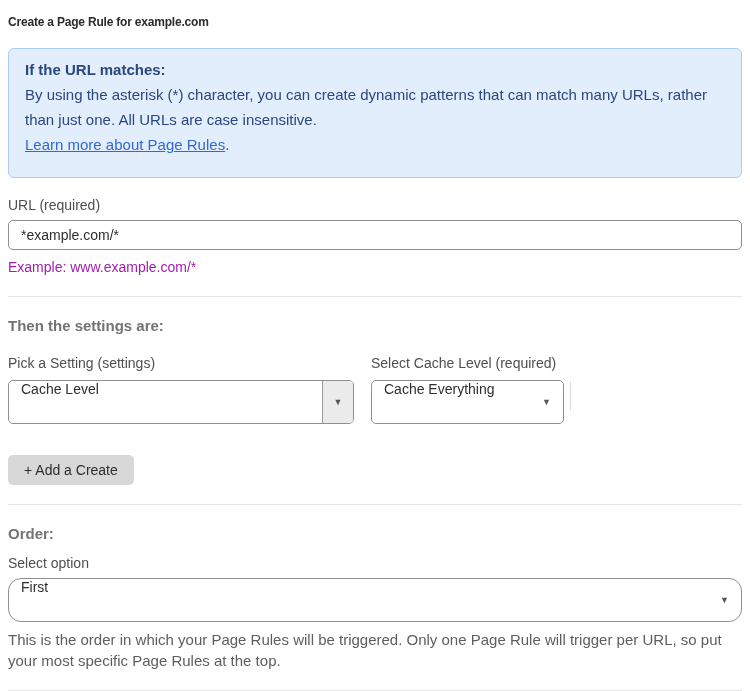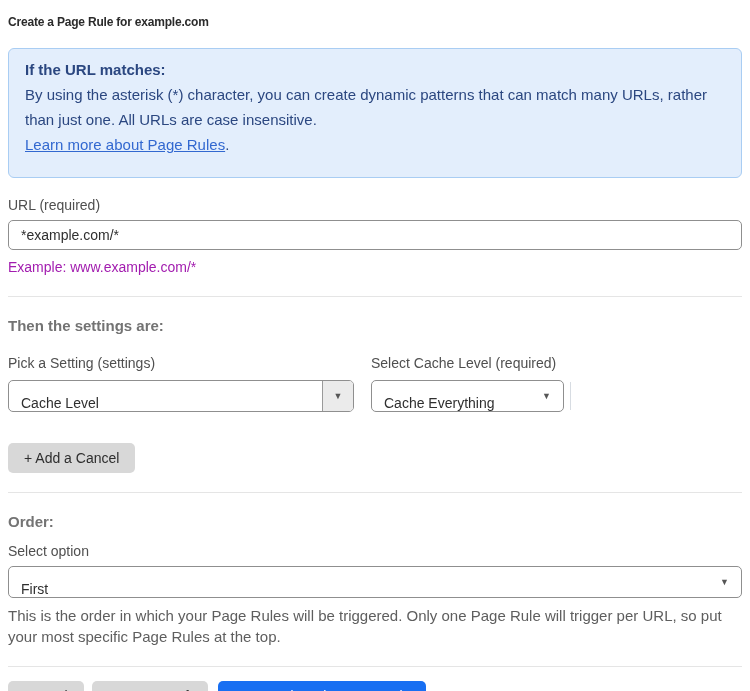--- a/index.html
+++ b/index.html
@@ -88,22 +88,22 @@
     align-items: flex-start;
     margin-top: 20px;
   }
   .col-setting { width: 346px; margin-right: 17px; }
   .col-cache { width: 193px; }
   .settings-row .field-label { margin-bottom: 8px; }
 
   .dropdown {
     position: relative;
     display: flex;
-    align-items: flex-end;
-    height: 32px;
+    align-items: flex-start;
+    height: 44px;
     background: #ffffff;
     border: 1px solid #8f8f8f;
     border-radius: 5px;
     font-size: 14px;
     color: #2f2f2f;
     cursor: pointer;
   }
   .dropdown-value { padding-left: 12px; }
   .arrow {
     font-size: 9px;
@@ -144,21 +144,21 @@
     font-size: 14px;
     cursor: pointer;
     white-space: nowrap;
   }
   .btn-gray { background: #d8d8d8; color: #2e2e2e; }
   .btn-primary { background: #186ff2; color: #ffffff; }
 
   .add-setting { margin-top: 31px; }
 
   .order-label { margin-top: 12px; }
-  .dropdown-full { margin-top: 6px; width: 100%; }
+  .dropdown-full { margin-top: 6px; width: 100%; border-radius: 13px; }
 
   .order-helper {
     font-size: 15px;
     line-height: 21px;
     color: #5e5e5e;
     max-width: 726px;
   }
 
   .actions {
     margin-top: 14px;
@@ -202,21 +202,21 @@
     <div class="col-cache">
       <div class="field-label">Select Cache Level (required)</div>
       <div class="dropdown">
         <span class="dropdown-value">Cache Everything</span>
         <span class="arrow plain-arrow">▼</span>
       </div>
     </div>
     <div class="setting-divider"></div>
   </div>
 
-  <button class="btn btn-gray add-setting">+ Add a Cancel</button>
+  <button class="btn btn-gray add-setting">+ Add a Create</button>
 
   <hr class="divider">
 
   <h2 class="section-heading">Order:</h2>
 
   <div class="field-label order-label">Select option</div>
   <div class="dropdown dropdown-full">
     <span class="dropdown-value">First</span>
     <span class="arrow plain-arrow">▼</span>
   </div>

